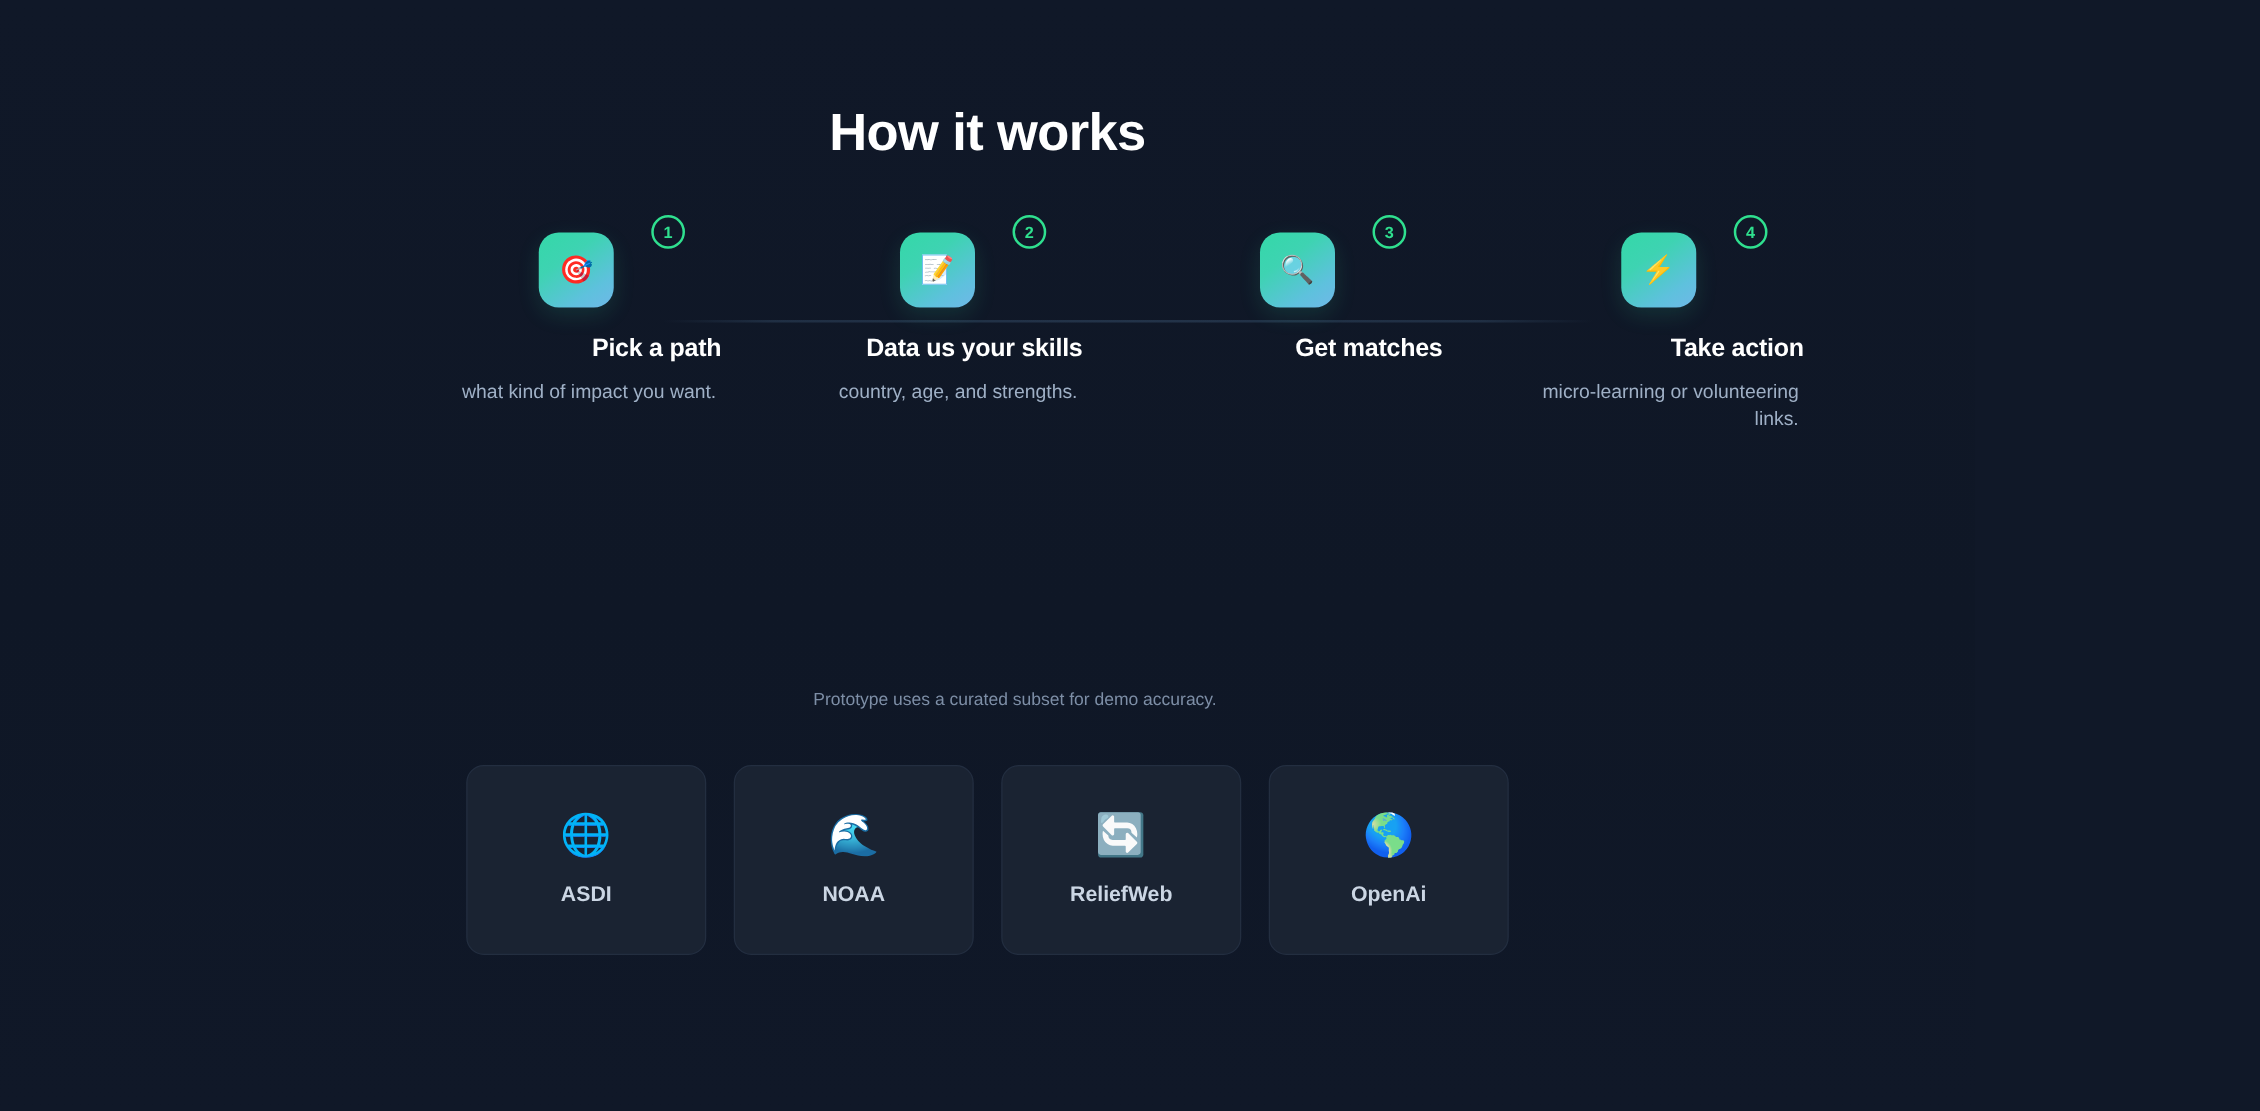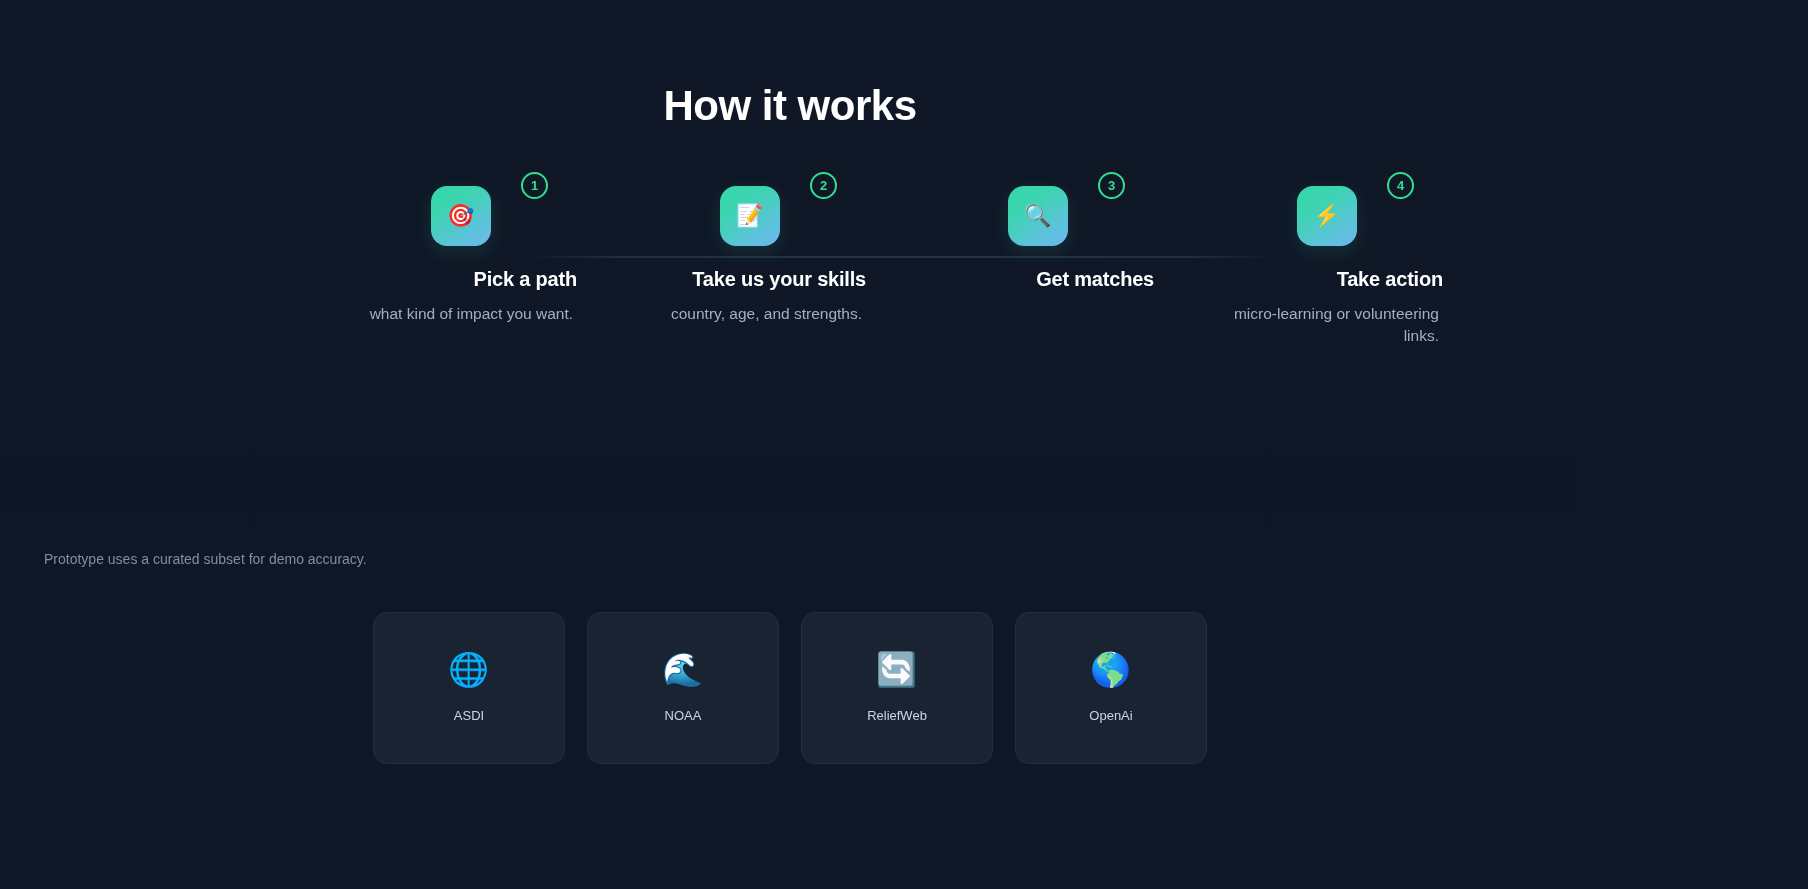--- a/index.html
+++ b/index.html
@@ -135,20 +135,21 @@
   .sources-title {
     text-align: center;
     font-size: 27px;
     font-weight: bold;
     color: #aebdd0;
     letter-spacing: -0.2px;
   }
 
   .sources-sub {
     margin-top: 16px;
+    text-align: center;
     font-size: 14px;
     color: #7d8ea6;
     padding-left: 44px;
   }
 
   .partners {
     margin-top: 45px;
     display: flex;
     justify-content: center;
     gap: 22px;
@@ -166,22 +167,22 @@
     justify-content: center;
   }
 
   .partner-icon {
     font-size: 33px;
     line-height: 1;
   }
 
   .partner-label {
     margin-top: 22px;
-    font-size: 13px;
-    font-weight: normal;
+    font-size: 17px;
+    font-weight: bold;
     color: #cbd6e4;
   }
 </style>
 </head>
 <body>
 
 <div class="page">
 
   <h1 class="hiw-title">How it works</h1>
 
@@ -196,21 +197,21 @@
       <div class="step-badge">1</div>
       <div class="step-name">Pick a path</div>
       <div class="step-desc">what kind of impact you want.</div>
     </div>
 
     <div class="step step-2">
       <div class="step-tile">
         <span>📝</span>
       </div>
       <div class="step-badge">2</div>
-      <div class="step-name">Take us your skills</div>
+      <div class="step-name">Data us your skills</div>
       <div class="step-desc">country, age, and strengths.</div>
     </div>
 
     <div class="step step-3">
       <div class="step-tile">
         <span>🔍</span>
       </div>
       <div class="step-badge">3</div>
       <div class="step-name">Get matches</div>
     </div>

